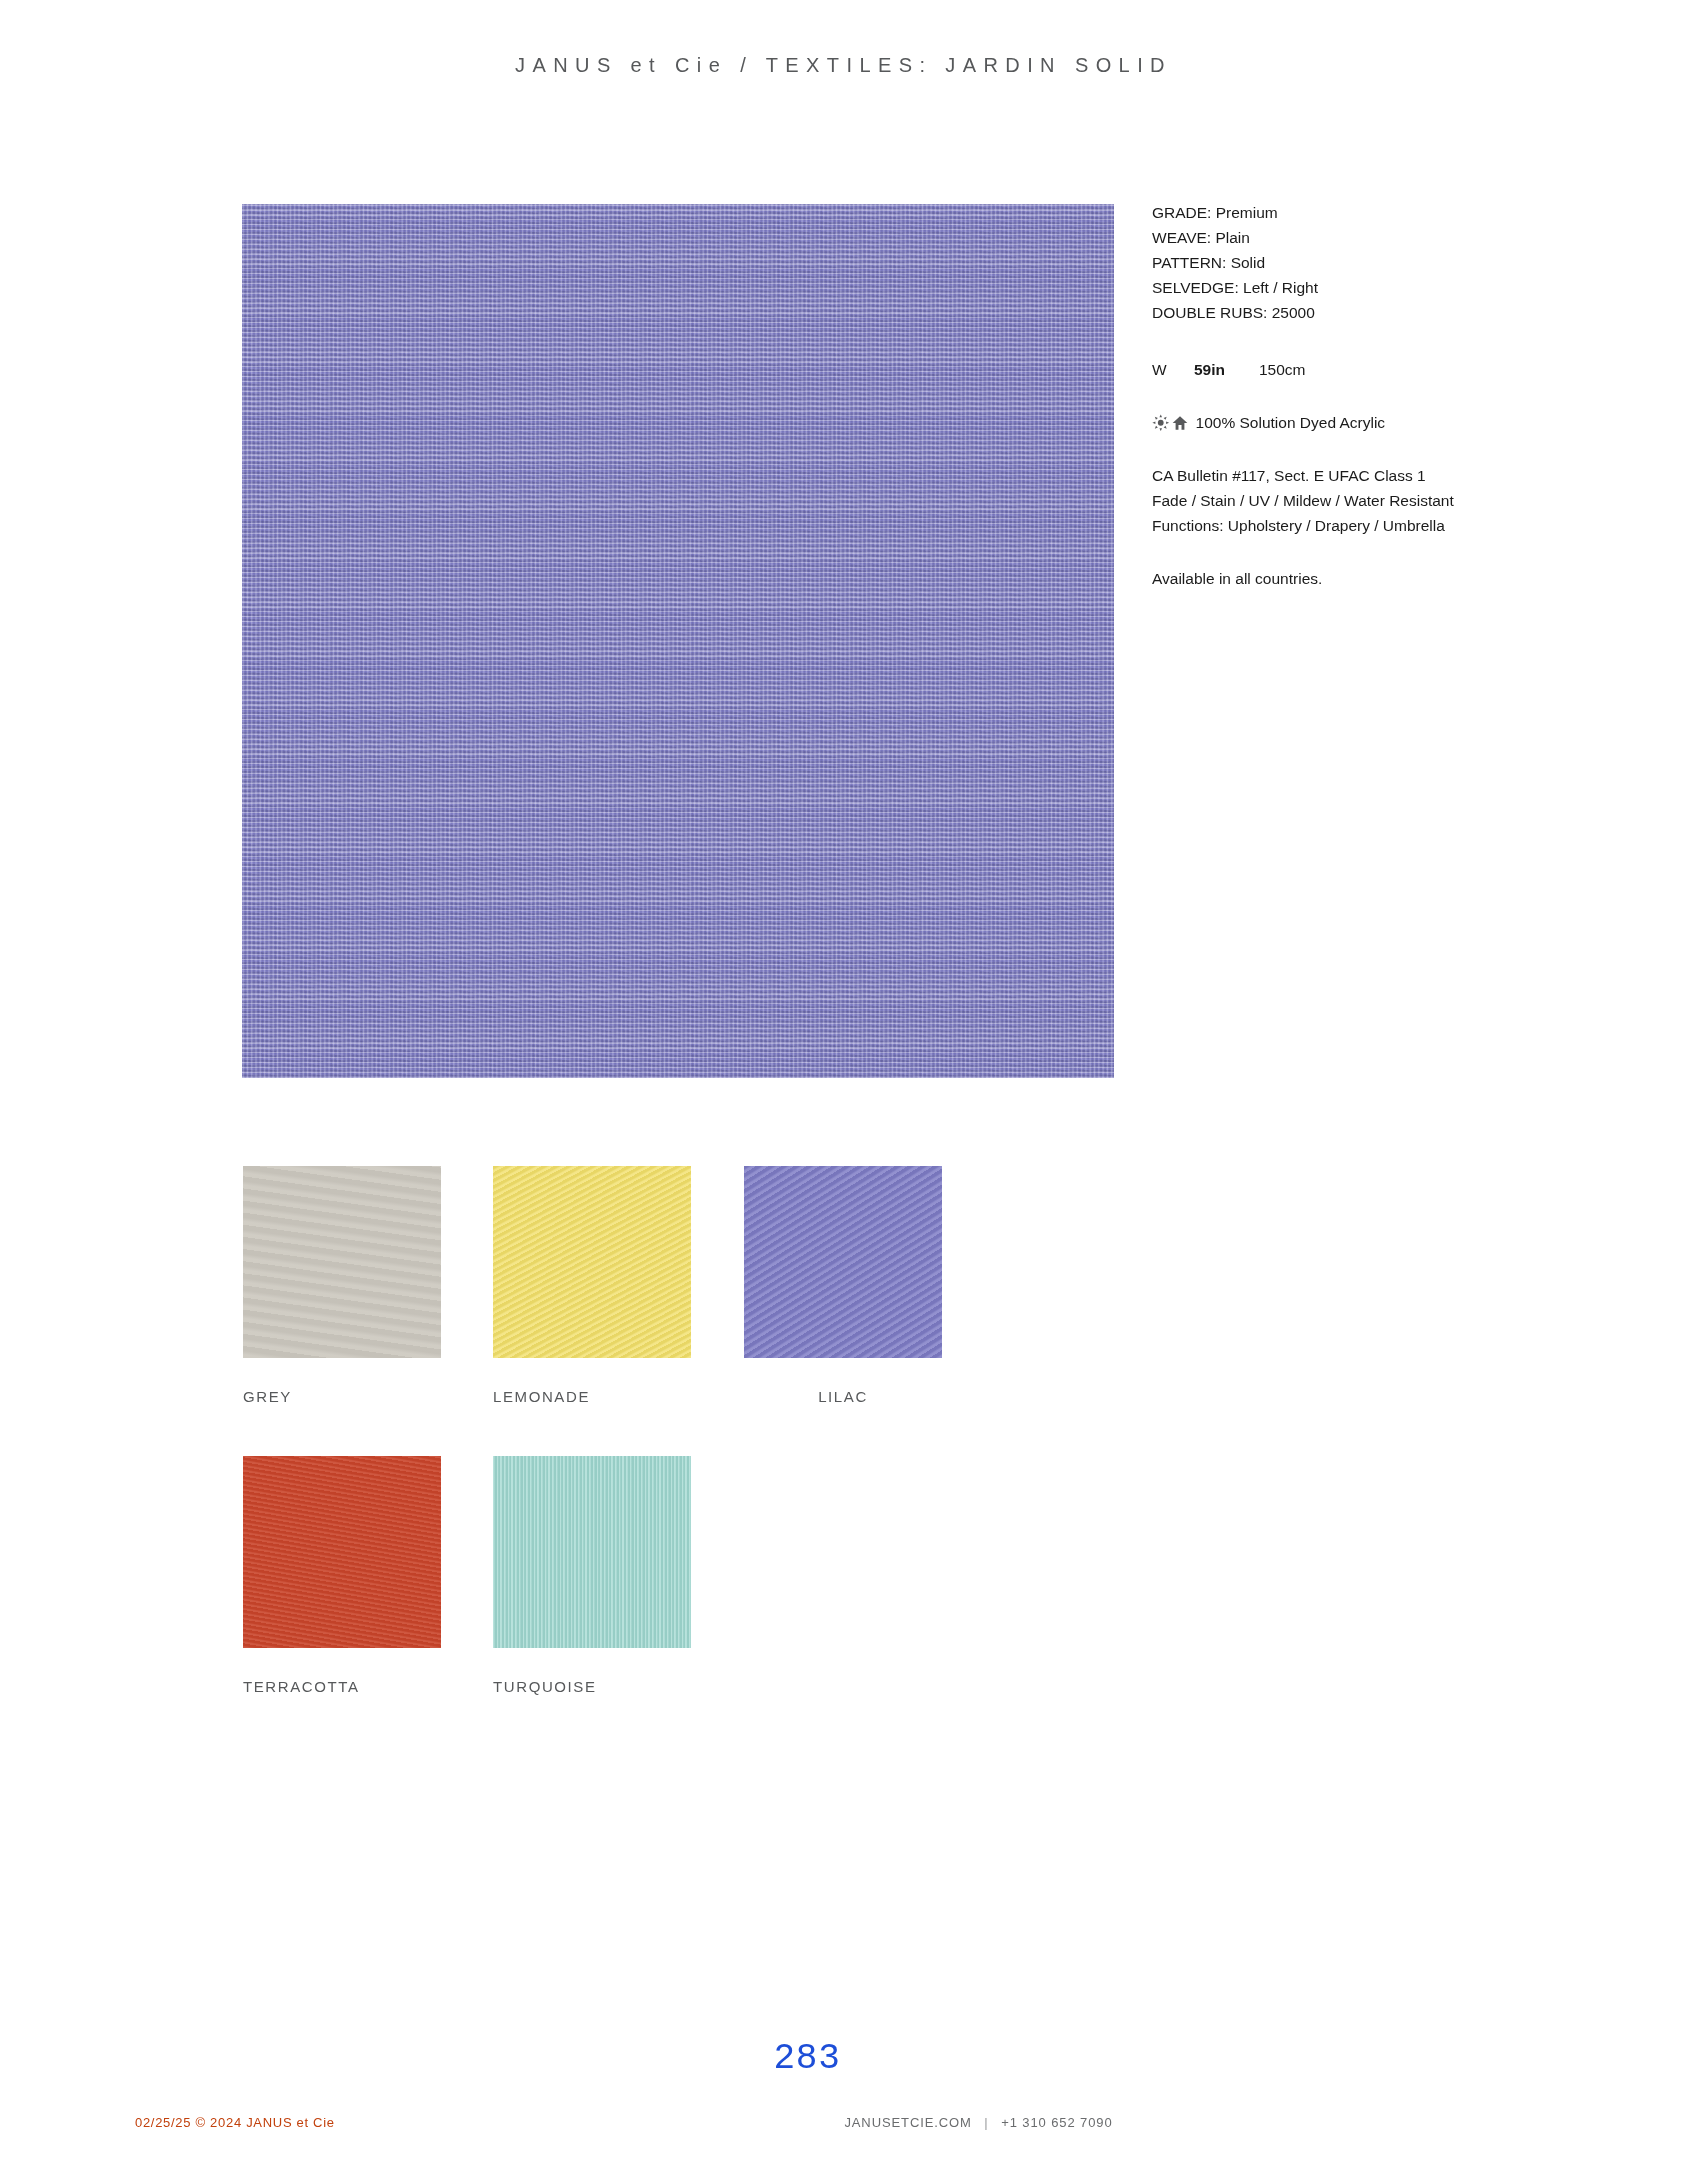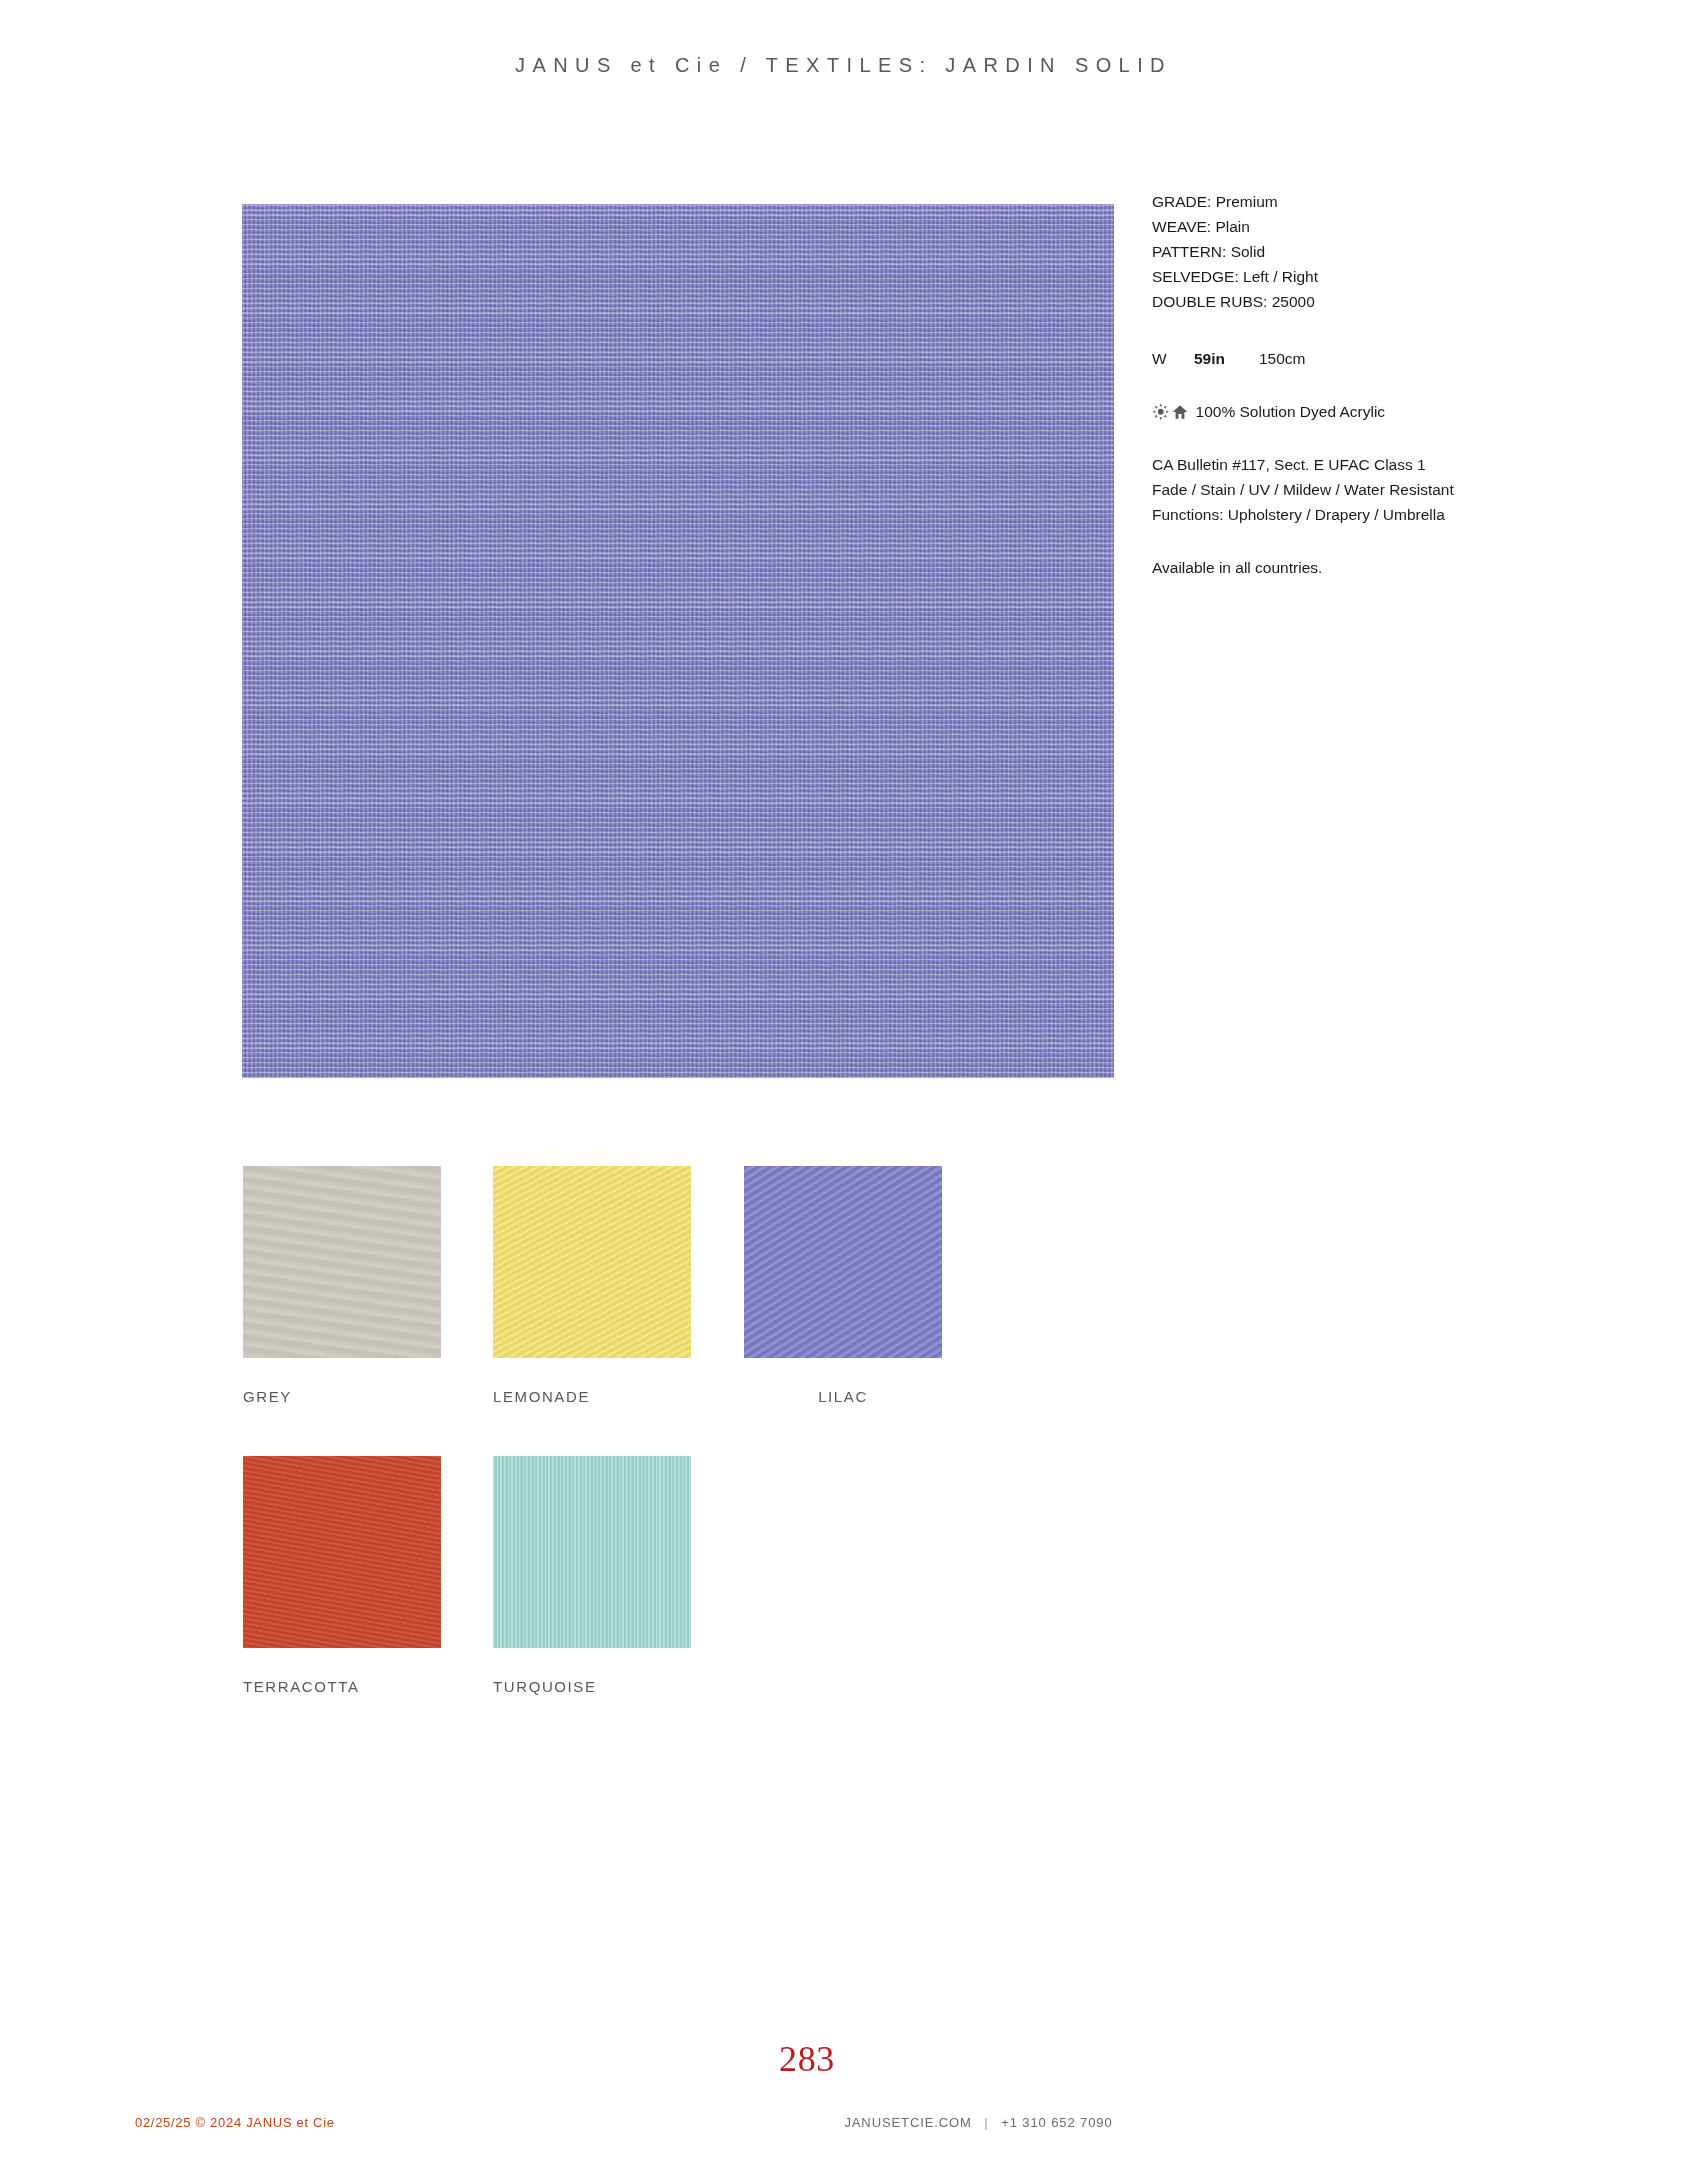--- a/index.html
+++ b/index.html
@@ -63,21 +63,21 @@
         rgba(255,255,255,0.05) 0px,
         rgba(255,255,255,0.05) 1.3px,
         rgba(0,0,0,0.03) 2.7px,
         rgba(0,0,0,0.03) 4.7px);
   }
 
   
   .spec-col {
     position: absolute;
     left: 1152px;
-    top: 189px;
+    top: 200px;
     width: 432px;
     color: #1b1b1b;
     font-size: 15.5px;
     line-height: 25px;
   }
   .spec-line { white-space: nowrap; }
   .spec-gap-lg { height: 32px; }
   .spec-gap-md { height: 28px; }
 
   .dims-row {
@@ -182,23 +182,23 @@
         rgba(0,0,0,0.05) 3.7px);
   }
 
   
   .page-number {
     position: absolute;
     top: 2038px;
     left: 0;
     width: 1614px;
     text-align: center;
-    font-family: Liberation Serif, serif;
+    font-family: Liberation Mono, monospace;
     font-size: 36px;
-    color: #b91c1c;
+    color: #1d4ed8;
     letter-spacing: 0.7px;
   }
   .footer-left {
     position: absolute;
     left: 135px;
     top: 2115px;
     font-size: 13px;
     letter-spacing: 0.7px;
     color: #c2410c;
     white-space: nowrap;

